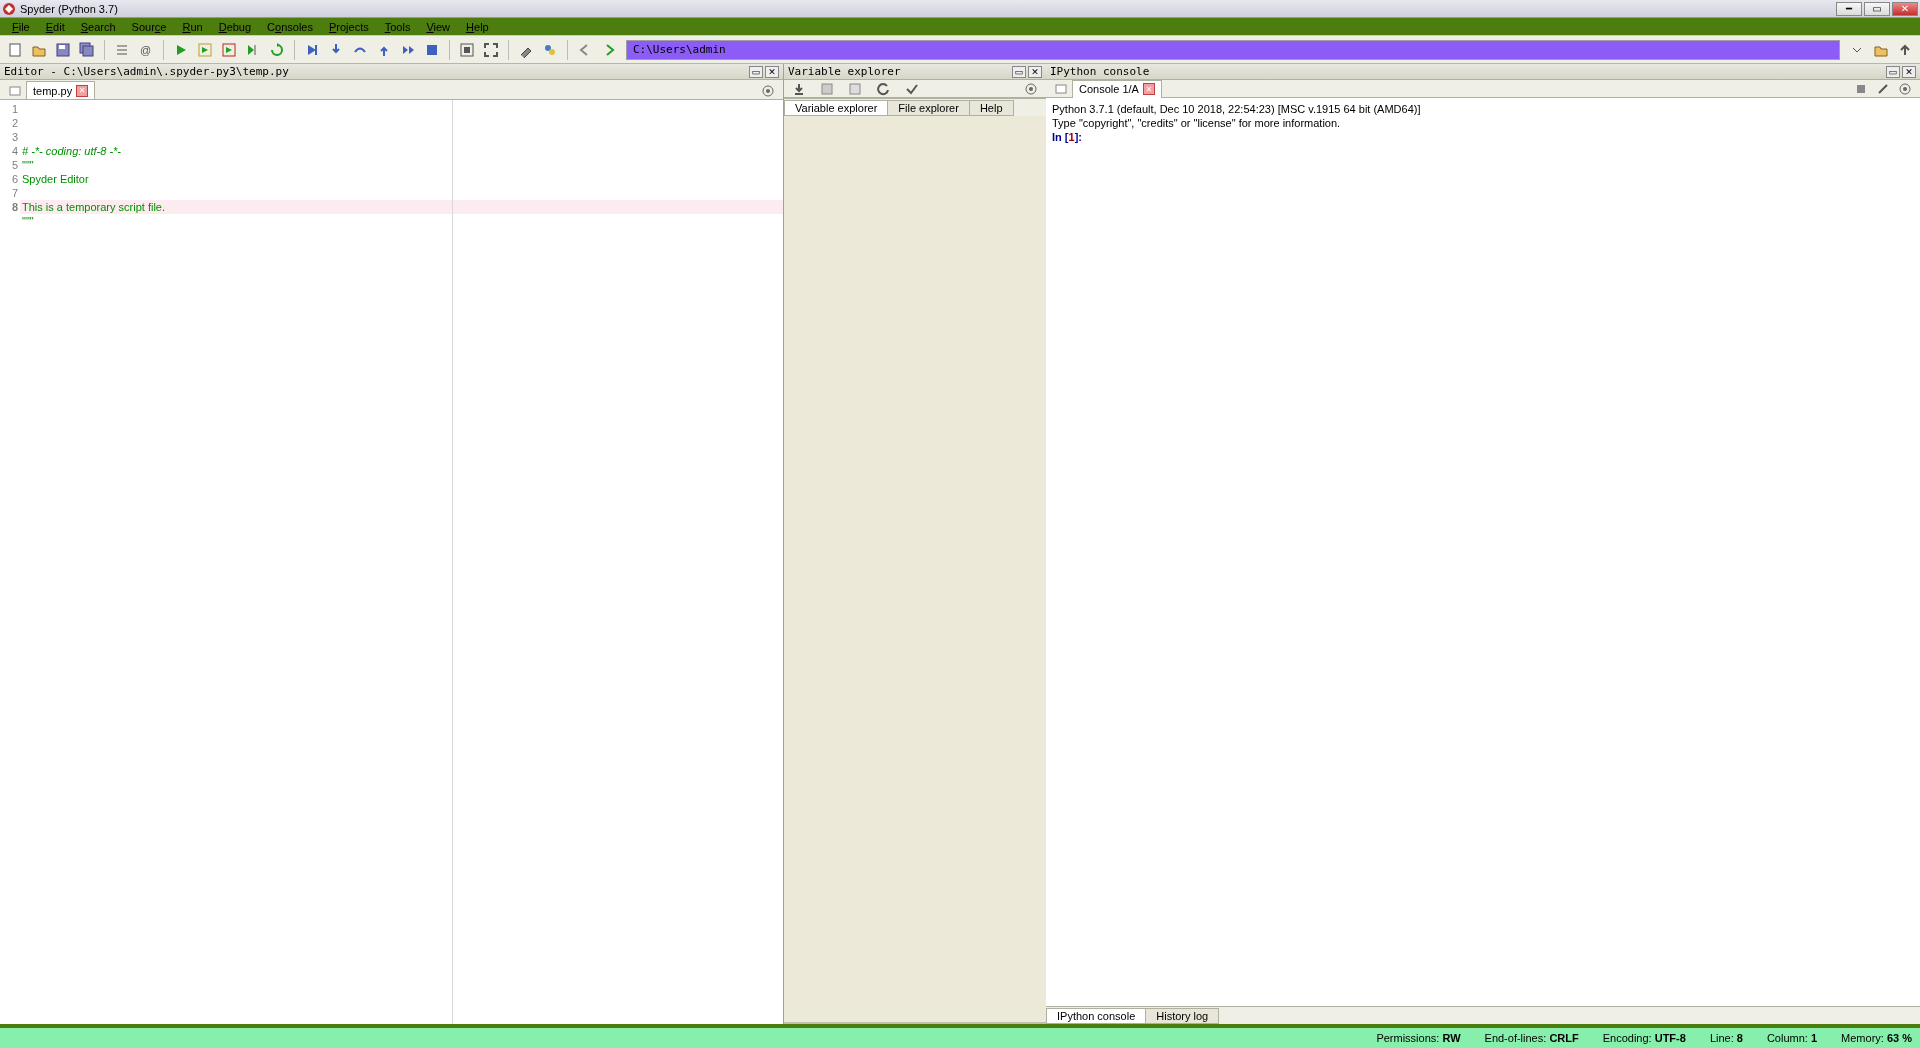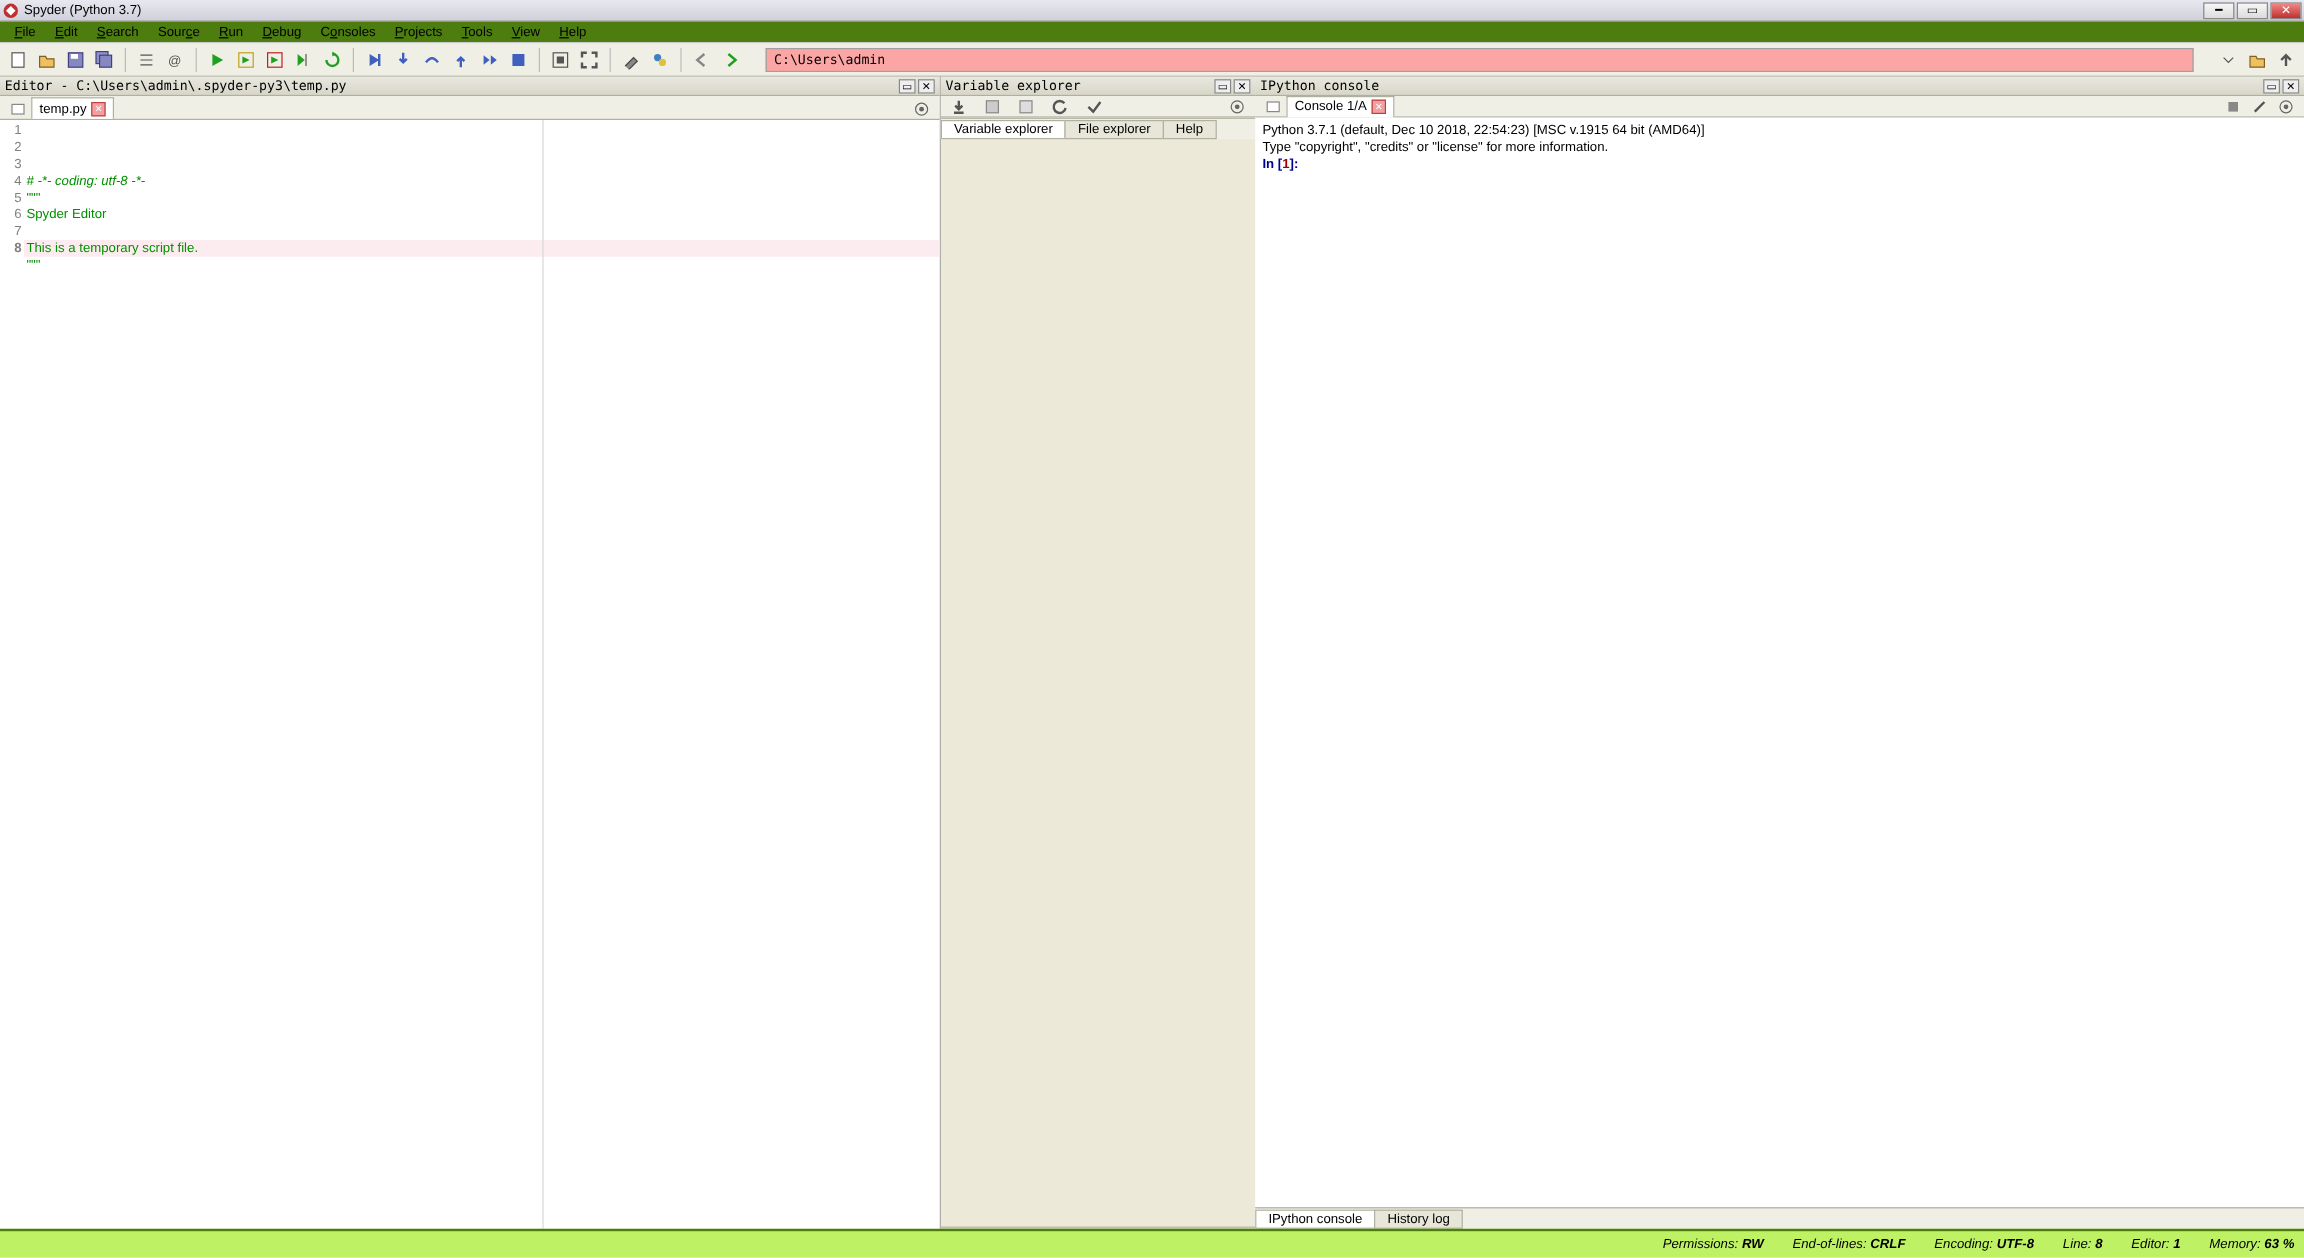--- a/index.html
+++ b/index.html
@@ -13,21 +13,21 @@
 .winbtn { width: 26px; height: 14px; border: 1px solid #888; background: linear-gradient(#f6f6f6,#dcdcdc); margin-left: 2px; display:flex; align-items:center; justify-content:center; font-size:10px; }
 .winbtn.close { background: linear-gradient(#f08888,#c03030); color:#fff; }
 
 .menubar { height: 18px; background: #4d7c0f; display: flex; align-items: center; padding: 0 4px; border-bottom: 1px solid #ccc; }
 .menubar .menuitem { padding: 2px 8px; cursor: default; }
 .menubar .menuitem u { text-decoration: underline; }
 
 .toolbar { height: 28px; background: #f0efe5; border-bottom: 1px solid #b8b6a8; display: flex; align-items: center; padding: 0 4px; gap: 2px; }
 .tbtn { width: 22px; height: 22px; display:flex; align-items:center; justify-content:center; border: 1px solid transparent; }
 .tsep { width: 1px; height: 20px; background: #bbb; margin: 0 4px; }
-.pathbox { flex: 1; height: 20px; background: #fca5a5; border: 1px solid #a0a0a0; margin: 0 16px; padding: 2px 6px; font-family: monospace; font-size: 11px; display:flex; align-items:center; }
+.pathbox { flex: 1; height: 20px; background: #8b5cf6; border: 1px solid #a0a0a0; margin: 0 4px; padding: 2px 6px; font-family: monospace; font-size: 11px; display:flex; align-items:center; }
 
 .work { position: absolute; top: 64px; bottom: 24px; left: 0; right: 0; display: flex; }
 
 .leftpane { flex-basis: 784px; flex-shrink:0; display: flex; flex-direction: column; border-right: 1px solid #a0a0a0; justify-content: flex-end;}
 .rightpane { flex: 1; display: flex; flex-direction: row; }
 
 .panetitle { height: 16px; background: linear-gradient(#e8e8e0,#d8d6c8); border-bottom: 1px solid #b0b0a0; display: flex; align-items: center; padding: 0 4px; font-size: 11px; }
 .panetitle .pt-text { flex:1; font-family: monospace; font-size:11px; }
 .panetitle .pbtn { width: 14px; height: 12px; border: 1px solid #888; background:#eee; margin-left:2px; display:flex;align-items:center;justify-content:center; font-size:9px; }
 
@@ -55,21 +55,21 @@
 .bottomtabs { height: 18px; background:#f0efe5; border-top:1px solid #b0b0a0; display:flex; align-items:center; }
 .bottab { height:16px; padding:1px 10px; border:1px solid #b0b0a0; background:#fff; margin-right:-1px; font-size:11px; display:flex; align-items:center;}
 .bottab.inactive { background:#e8e6d8; }
 
 .bottomhalf { flex:1; display:flex; flex-direction:column; }
 .consolebar { height: 18px; background:#f0efe5; border-bottom:1px solid #b0b0a0; display:flex; align-items:center; padding:0 4px; }
 .console-out { flex:1; background:#fff; overflow:auto; padding:4px 6px; font-family: monospace; font-size:11px; line-height:14px; white-space:pre; }
 .inprompt .num { color:#a00000; font-weight:bold; }
 .inprompt .in { color:#000090; font-weight:bold; }
 
-.statusbar { position:absolute; bottom:0; left:0; right:0; height:24px; background:#bef264; border-top:2px solid #4d7c0f; display:flex; align-items:center; justify-content:flex-end; padding:0 8px; gap:24px; font-size:11px;font-style:italic;}
+.statusbar { position:absolute; bottom:0; left:0; right:0; height:24px; background:#86efac; border-top:4px solid #4d7c0f; display:flex; align-items:center; justify-content:flex-end; padding:0 8px; gap:24px; font-size:11px;}
 .statusbar span b { font-weight:bold; }
 
 svg { display:block; }
 </style>
 </head>
 <body>
 
 <div class="titlebar">
   <span class="app-icon">
     <svg width="14" height="14" viewBox="0 0 14 14">
@@ -387,15 +387,15 @@
       </div>
     </div>
   </div>
 </div>
 
 <div class="statusbar">
   <span><span>Permissions:</span> <b>RW</b></span>
   <span><span>End-of-lines:</span> <b>CRLF</b></span>
   <span><span>Encoding:</span> <b>UTF-8</b></span>
   <span><span>Line:</span> <b>8</b></span>
-  <span><span>Editor:</span> <b>1</b></span>
+  <span><span>Column:</span> <b>1</b></span>
   <span><span>Memory:</span> <b>63 %</b></span>
 </div>
 
 </body></html>

